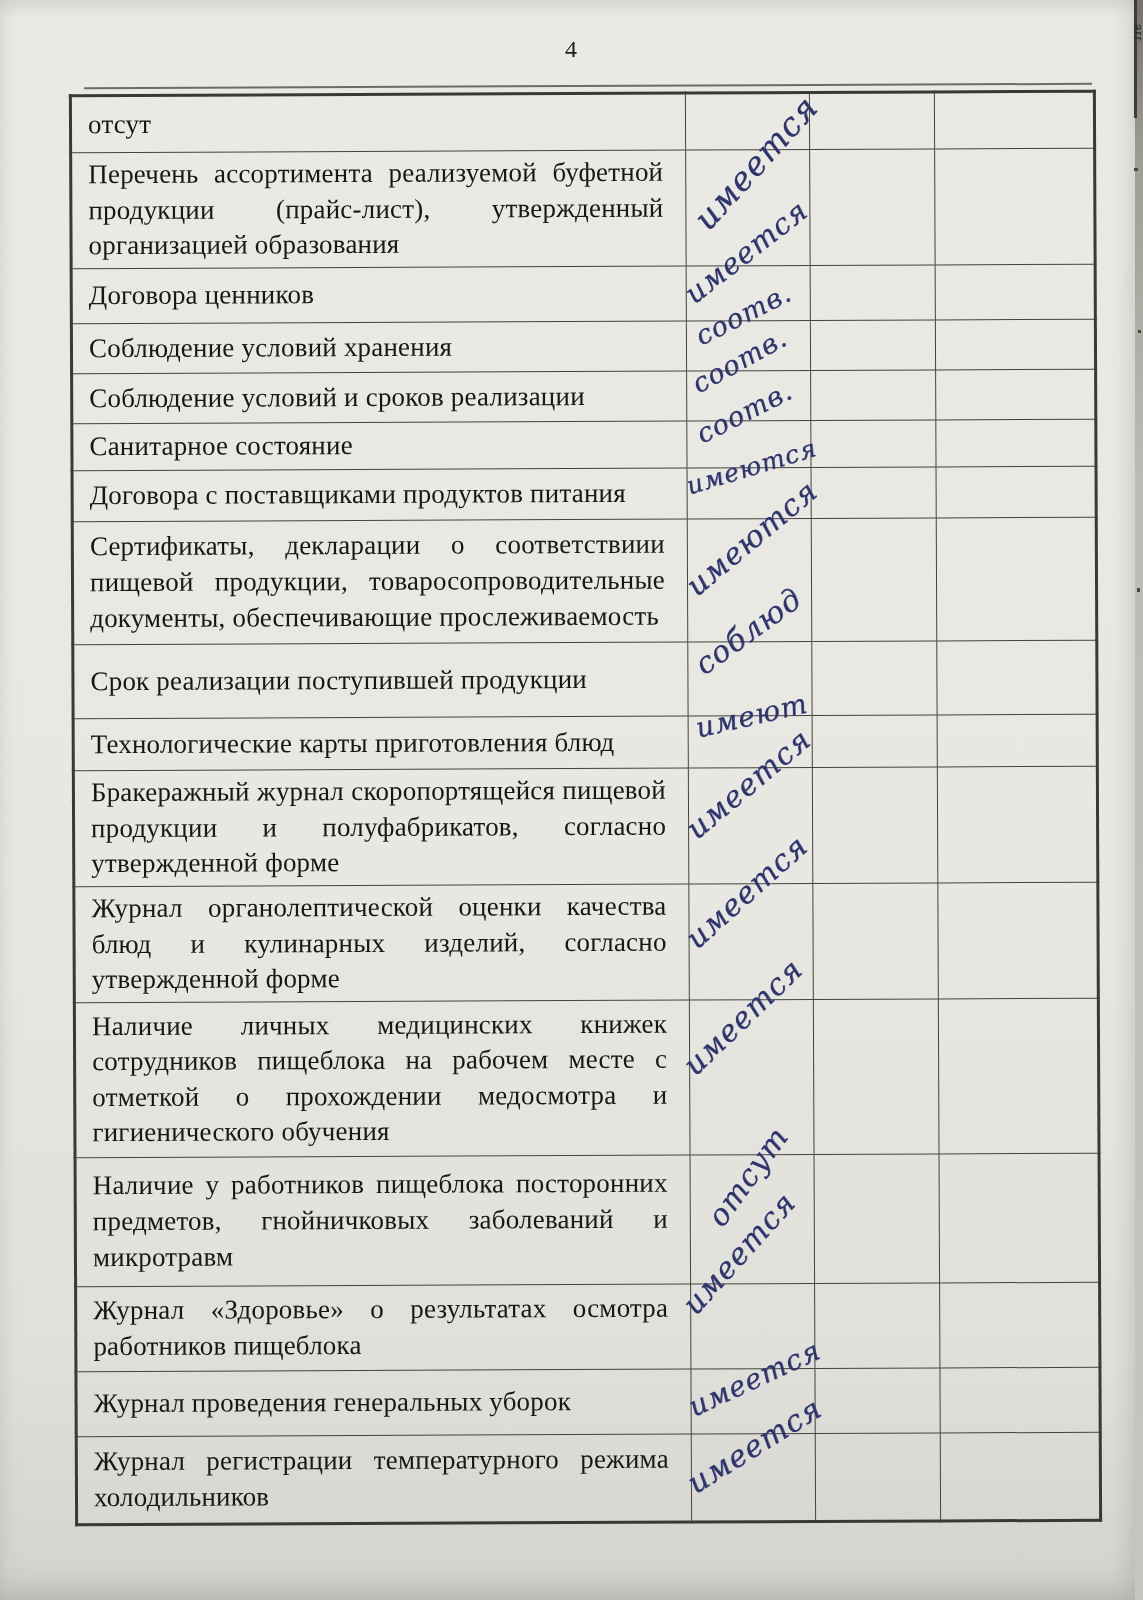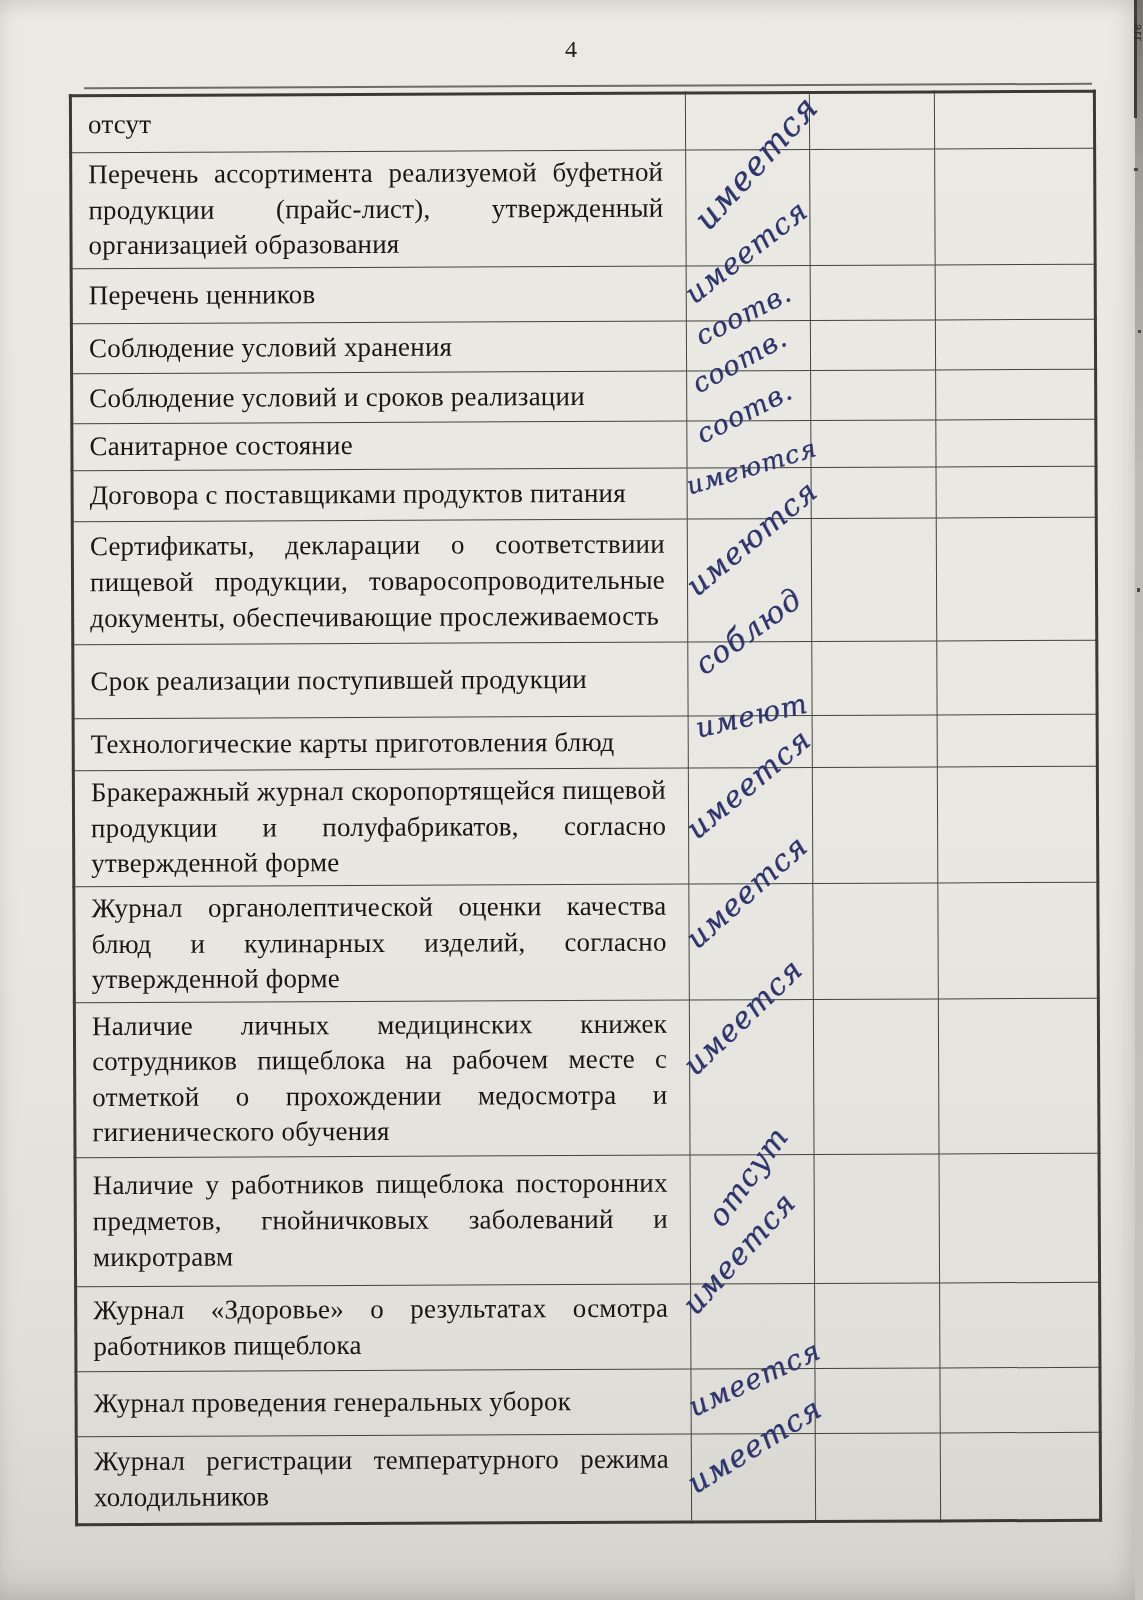--- a/index.html
+++ b/index.html
@@ -78,21 +78,21 @@
         <td></td>
         <td></td>
       </tr>
       <tr style="height: 103px;">
         <td class="c1"><span>Перечень ассортимента реализуемой буфетной продукции (прайс-лист), утвержденный организацией образования</span></td>
         <td></td>
         <td></td>
         <td></td>
       </tr>
       <tr style="height: 55px;">
-        <td class="c1"><span>Перечень ценников</span></td>
+        <td class="c1"><span>Договора ценников</span></td>
         <td></td>
         <td></td>
         <td></td>
       </tr>
       <tr style="height: 50px;">
         <td class="c1"><span>Соблюдение условий хранения</span></td>
         <td></td>
         <td></td>
         <td></td>
       </tr>

